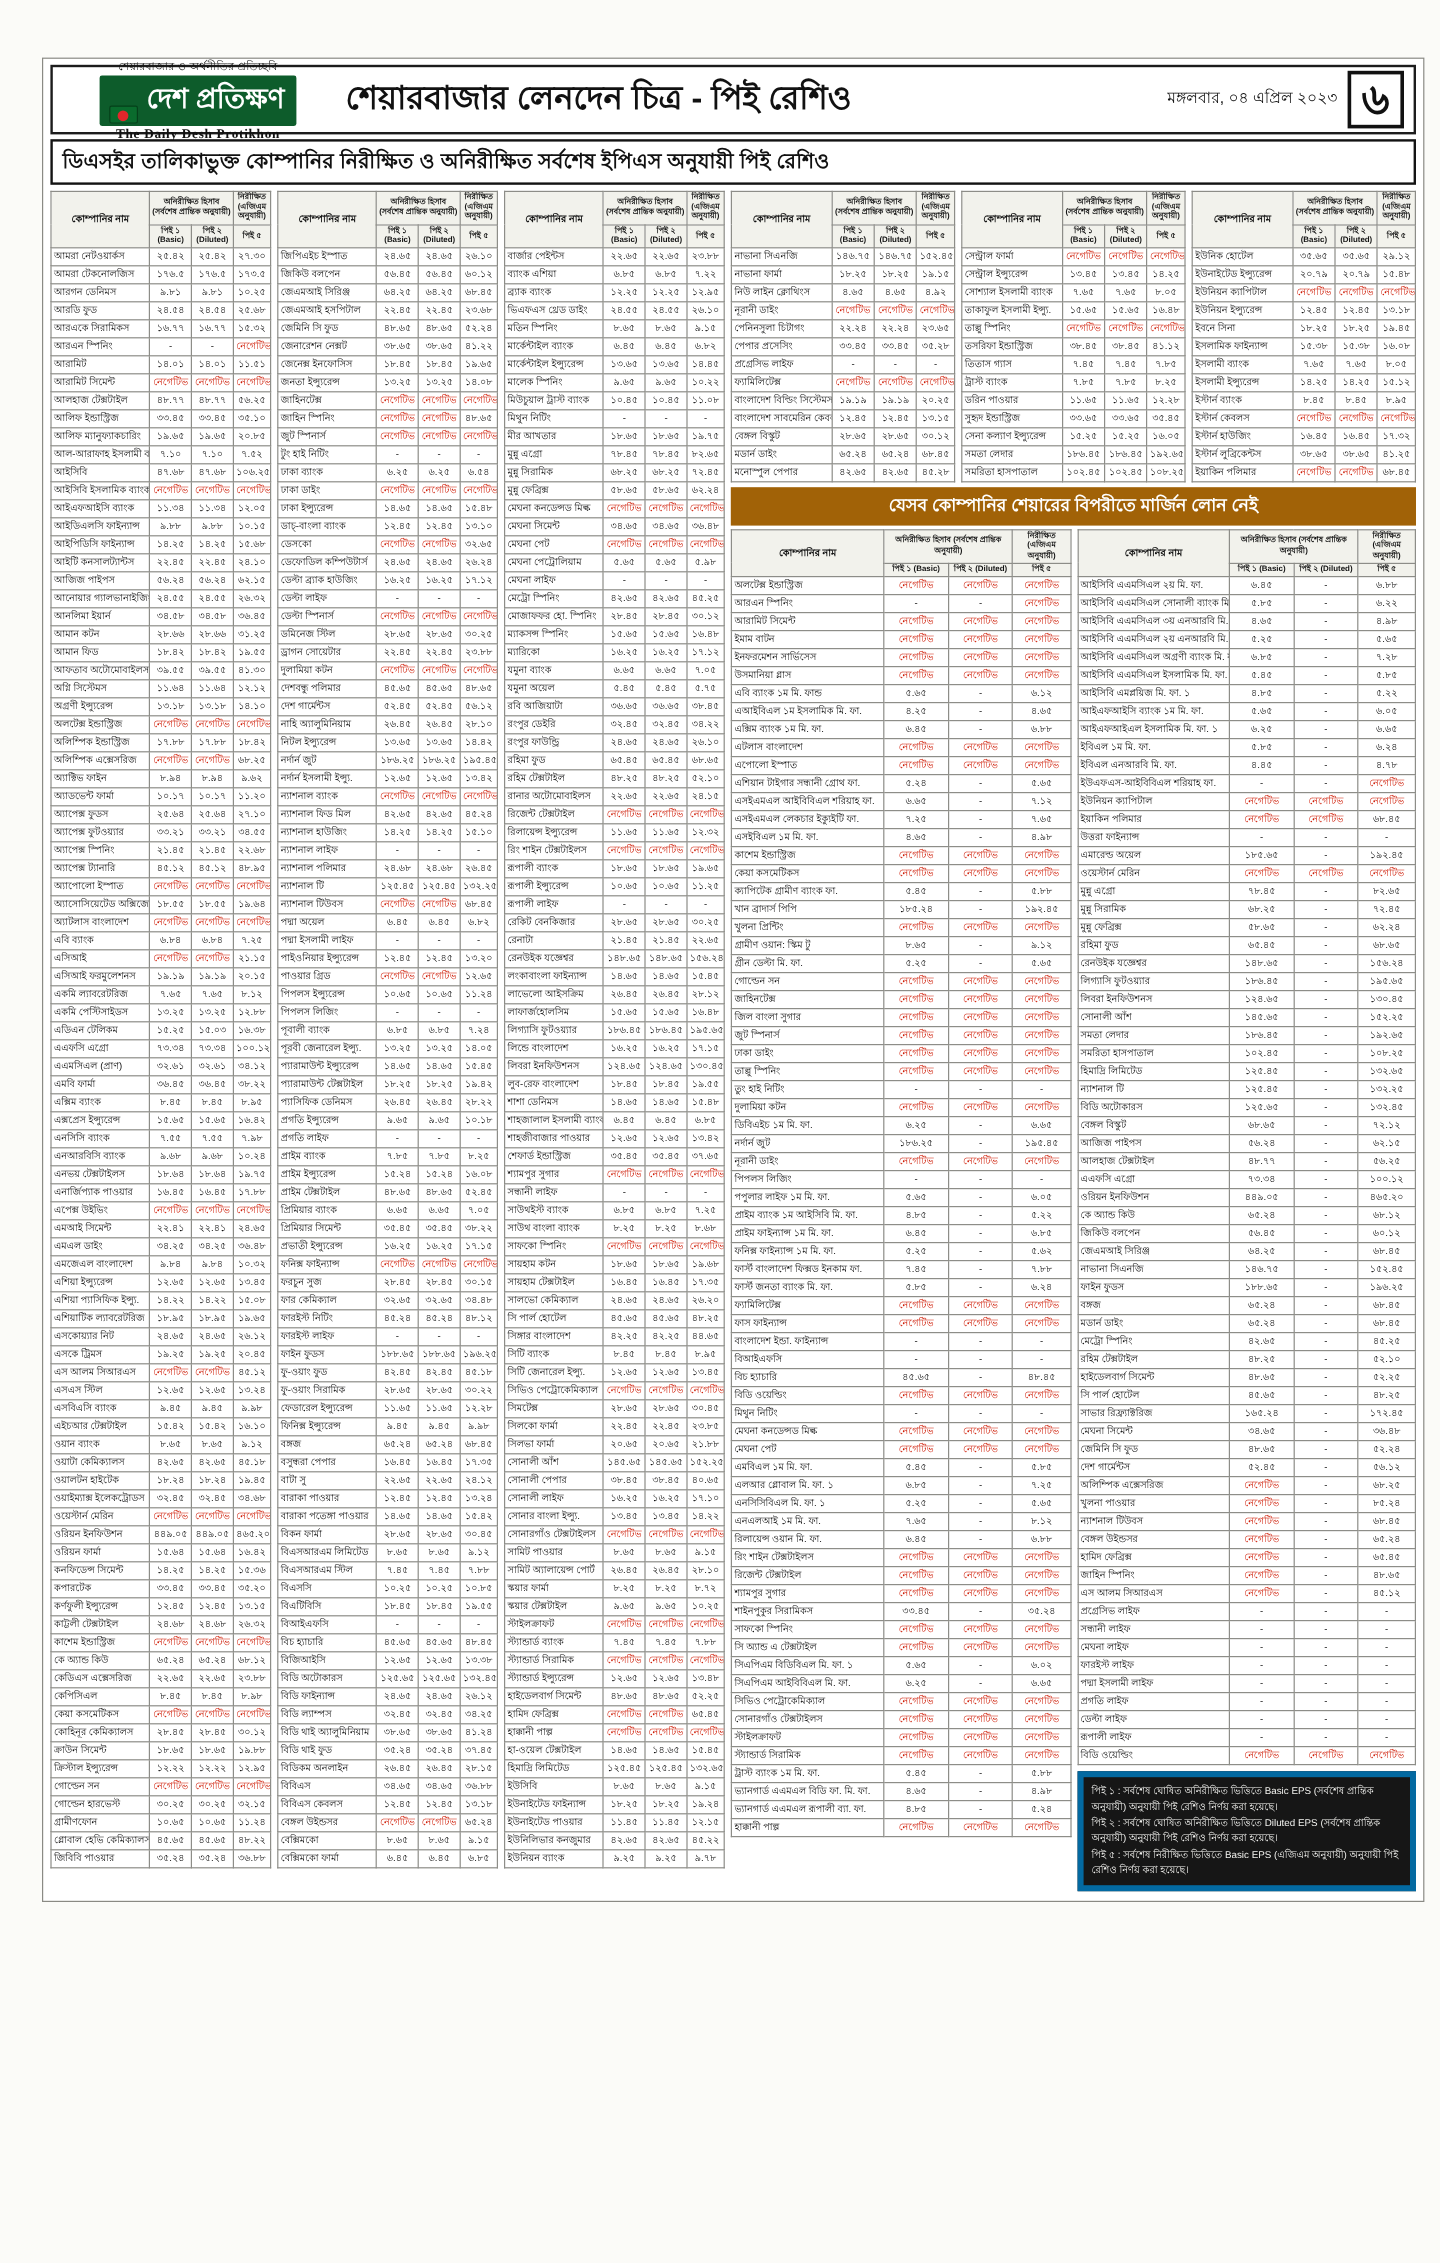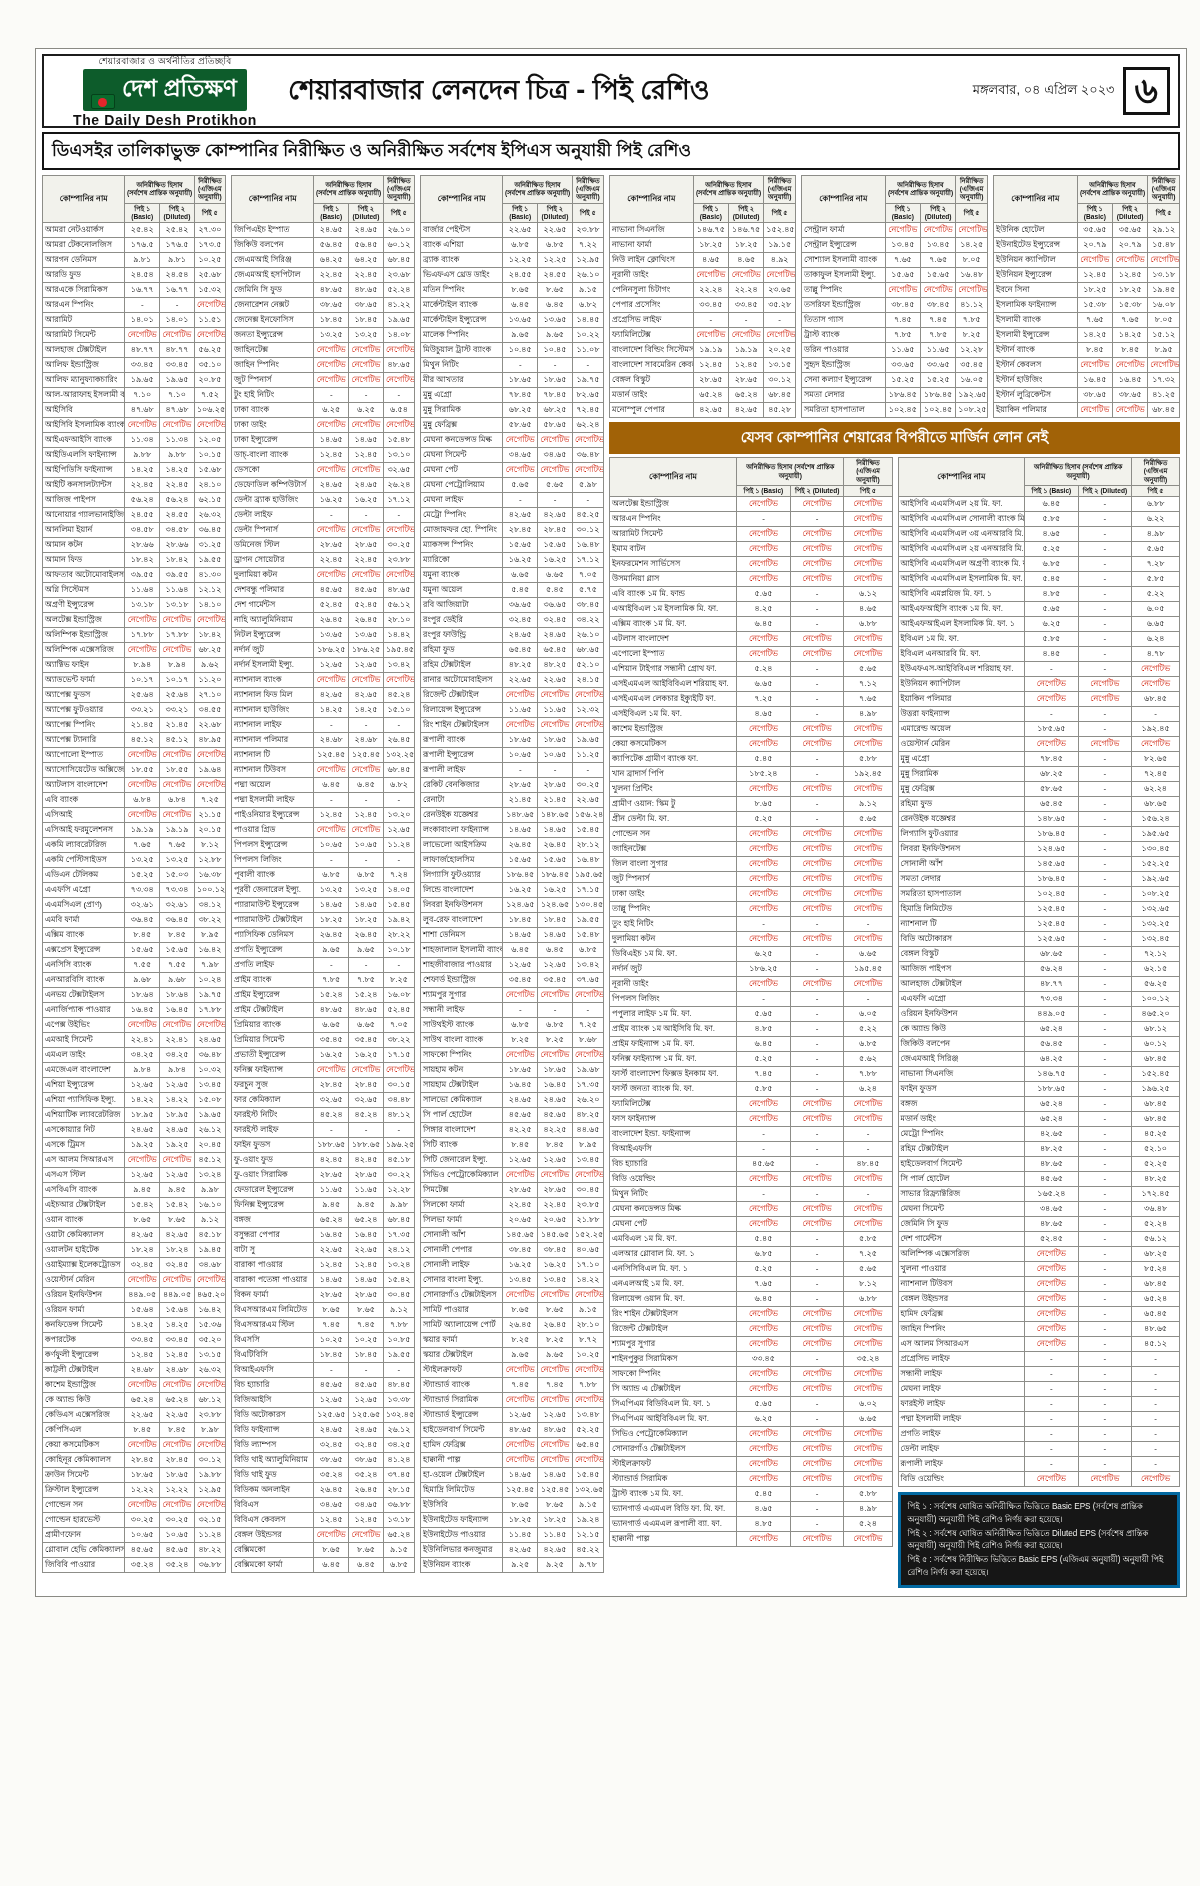--- a/index.html
+++ b/index.html
@@ -2,28 +2,28 @@
 <html><head>
 <meta charset="utf-8">
 <title>PE Ratio Page</title>
 <style>
   * { margin:0; padding:0; box-sizing:border-box; }
   html,body { width:1200px; }
   body { height:1886px; position:relative; background:#fbfbf8; font-family:"Liberation Sans","DejaVu Sans",sans-serif; color:#111; }
   .paper { position:absolute; left:35px; top:48px; width:1152px; background:#fff; border:1px solid #8a8a84; padding:5px 6px 8px 6px; }
 
   
-  .masthead { border:2px solid #1c1c1c; display:flex; align-items:center; gap:10px; padding:3px 8px; height:74px; }
+  .masthead { border:2px solid #1c1c1c; display:flex; align-items:center; gap:10px; padding:3px 8px; height:58px; }
   .brand { width:226px; display:flex; flex-direction:column; align-items:center; }
   .tagline { font-size:9px; letter-spacing:.3px; white-space:nowrap; }
   .logo-box { background:#0d5c2b; color:#fff; padding:1px 10px 2px 8px; display:flex; align-items:flex-end; gap:7px; border-radius:2px; }
   .flag-icon { width:24px; height:15px; background:#0a6b2d; border:1px solid #05401a; border-radius:2px; position:relative; display:inline-block; flex:0 0 auto; }
   .flag-icon::after { content:""; position:absolute; left:6px; top:3px; width:9px; height:9px; border-radius:50%; background:#e3262b; }
   .logo-text { font-size:23px; font-weight:bold; white-space:nowrap; }
-  .brand-eng { font-size:14px; font-weight:bold; letter-spacing:.6px; margin-top:1px; font-family:Liberation Sans, sans-serif; }
+  .brand-eng { font-size:11px; font-weight:bold; letter-spacing:.6px; margin-top:1px; font-family:Liberation Serif, serif; }
   .main-title { flex:1; text-align:left; font-size:27px; font-weight:bold; white-space:nowrap; overflow:hidden; }
   .date-box { display:flex; align-items:center; gap:8px; }
   .date { font-size:13px; white-space:nowrap; }
   .page-num { font-size:36px; font-weight:bold; border:3px solid #111; padding:0 9px; line-height:1.15; }
 
   
   .subtitle-bar { border:2.5px solid #131313; margin-top:4px; padding:3px 8px; font-size:17px; font-weight:bold; letter-spacing:.2px; white-space:nowrap; overflow:hidden; }
 
   
   .content { display:flex; gap:5px; margin-top:5px; align-items:flex-start; }
@@ -39,21 +39,21 @@
   
   table.petable { border-collapse:collapse; table-layout:fixed; width:100%; background:#fff;border-radius:17px; }
   .petable th, .petable td { border:0.6px solid #8d8d88; overflow:hidden; }
   .petable th { font-size:6.6px; font-weight:bold; text-align:center; background:#f2f2ec; padding:1px; line-height:1.25; white-space:normal; }
   .petable th.th-name { font-size:8px; }
   .petable td { font-size:8px; line-height:10px; height:10px; padding:2px; text-align:center; white-space:nowrap; }
   .petable td.td-name { text-align:left; }
   .petable td.neg { color:#cf1d07; }
 
   
-  .footnote { background:#161616; color:#f1f1ee; font-size:8.2px; line-height:1.55; padding:5px 7px; border:3px solid #0369a1; }
+  .footnote { background:#161616; color:#f1f1ee; font-size:8.2px; line-height:1.55; padding:5px 7px; border:5px solid #0369a1; }
   .footnote div { margin:1px 0; }
 </style>
 </head>
 <body>
 
 <div class="paper">
 
   <div class="masthead">
     <div class="brand">
       <div class="tagline">শেয়ারবাজার ও অর্থনীতির প্রতিচ্ছবি</div>

